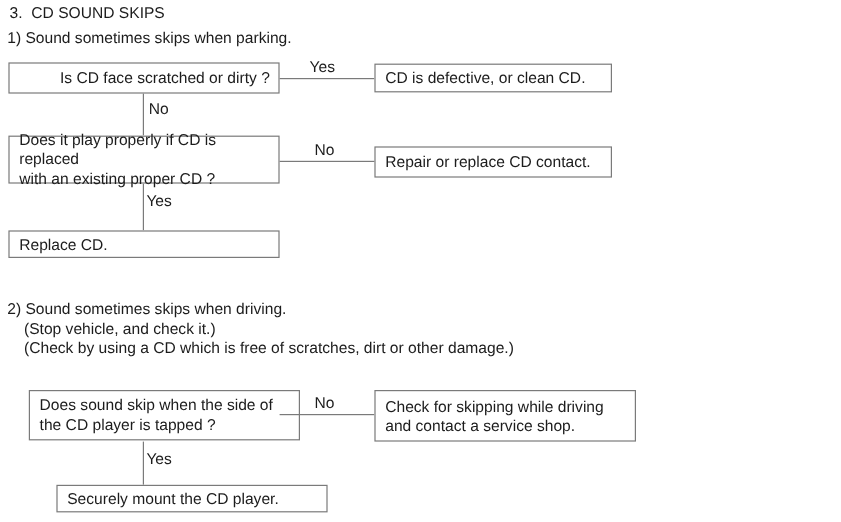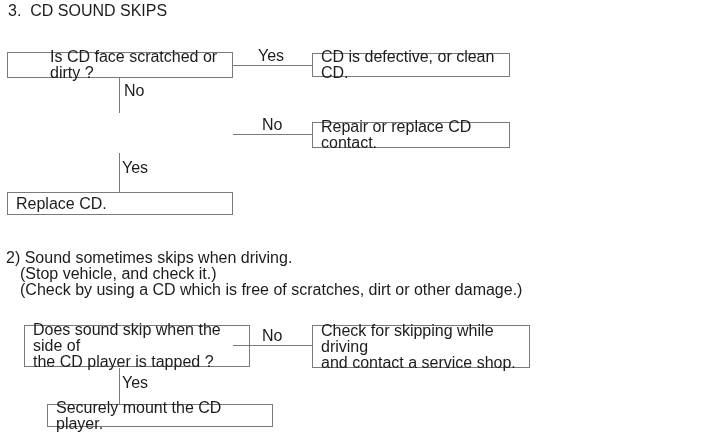--- a/index.html
+++ b/index.html
@@ -6,21 +6,21 @@
     margin: 0;
     padding: 0;
     background: #ffffff;
   }
   .page {
     position: relative;
     width: 701px;
     height: 435px;
     background: #ffffff;
     font-family: "Liberation Sans", sans-serif;
-    font-size: 16px;
+    font-size: 13px;
     color: #1c1c1c;
     overflow: hidden;
   }
   .txt {
     position: absolute;
     white-space: pre;
     line-height: 15px;
   }
   .box {
     position: absolute;
@@ -86,29 +86,32 @@
   .l-yes2 { left: 122px; top: 161px; }
   .l-no3  { left: 262px; top: 329px; }
   .l-yes3 { left: 122px; top: 376px; }
 </style>
 </head>
 <body>
 
 <div class="page">
 
   <div class="txt title">3.  CD SOUND SKIPS</div>
+  <div class="txt s1-heading">1) Sound sometimes skips when parking.</div>
 
   <div class="box b-q1">Is CD face scratched or dirty ?</div>
   <div class="hline h1"></div>
   <div class="lbl l-yes1">Yes</div>
   <div class="box b-a1">CD is defective, or clean CD.</div>
 
   <div class="vline v1"></div>
   <div class="lbl l-no1">No</div>
 
+  <div class="box b-q2">Does it play properly if CD is replaced
+with an existing proper CD ?</div>
   <div class="hline h2"></div>
   <div class="lbl l-no2">No</div>
   <div class="box b-a2">Repair or replace CD contact.</div>
 
   <div class="vline v2"></div>
   <div class="lbl l-yes2">Yes</div>
   <div class="box b-e1">Replace CD.</div>
 
   <div class="txt s2-heading">2) Sound sometimes skips when driving.</div>
   <div class="txt s2-note1">(Stop vehicle, and check it.)</div>

